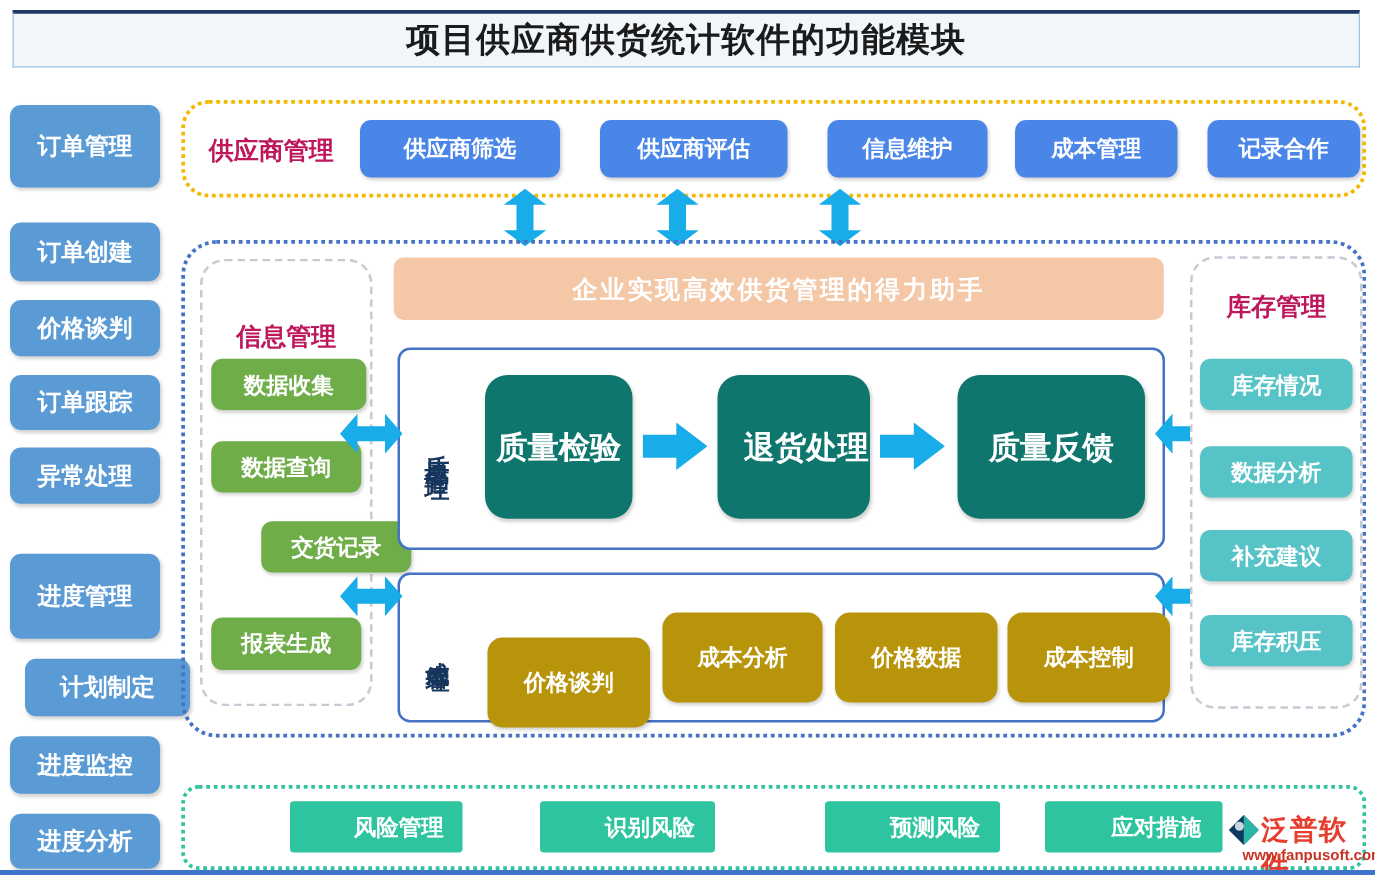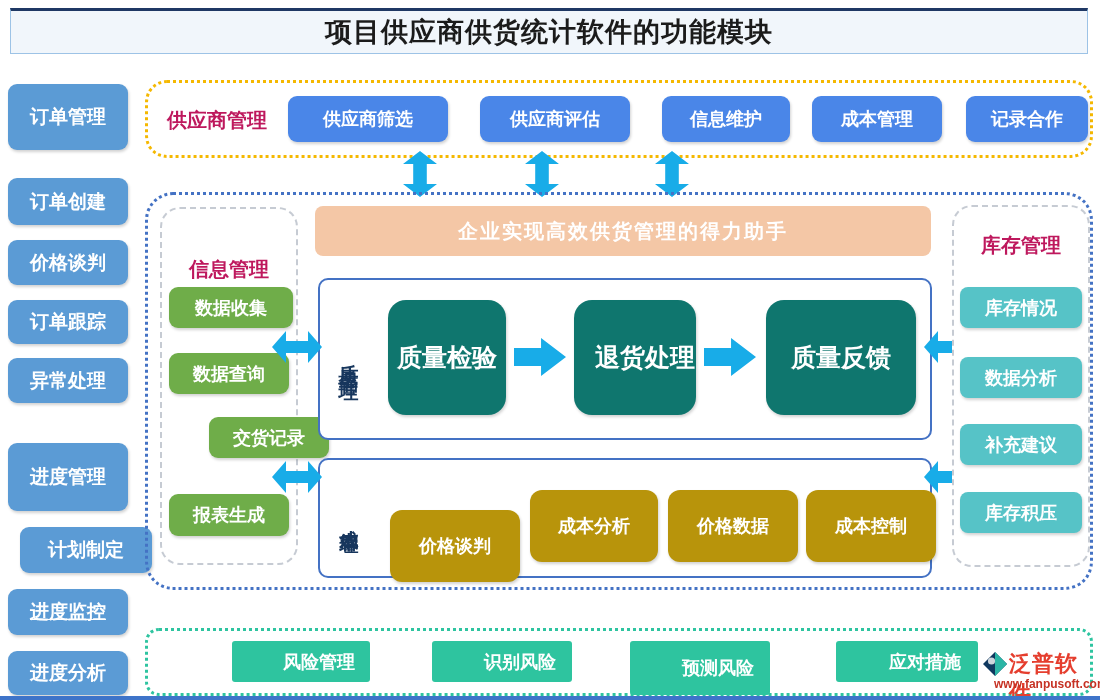--- a/index.html
+++ b/index.html
@@ -113,21 +113,21 @@
 <div class="abs dashed-panel" style="left:952px;top:205px;width:138px;height:362px;"></div>
 <div class="abs sec-label" style="left:956px;top:232px;width:130px;">库存管理</div>
 <div class="abs btn teal-btn" style="left:960px;top:287px;width:122px;height:41px;">库存情况</div>
 <div class="abs btn teal-btn" style="left:960px;top:357px;width:122px;height:41px;">数据分析</div>
 <div class="abs btn teal-btn" style="left:960px;top:424px;width:122px;height:41px;">补充建议</div>
 <div class="abs btn teal-btn" style="left:960px;top:492px;width:122px;height:41px;">库存积压</div>
 
 <div class="abs risk-box"></div>
 <div class="abs btn risk-btn" style="left:232px;top:641px;width:138px;height:41px;">风险管理</div>
 <div class="abs btn risk-btn" style="left:432px;top:641px;width:140px;height:41px;">识别风险</div>
-<div class="abs btn risk-btn" style="left:630px;top:641px;width:140px;height:54px;font-family:Liberation Serif, serif;">预测风险</div>
+<div class="abs btn risk-btn" style="left:660px;top:641px;width:140px;height:41px;font-family:Liberation Serif, serif;">预测风险</div>
 <div class="abs btn risk-btn" style="left:836px;top:641px;width:142px;height:41px;">应对措施</div>
 
 <div class="abs" style="left:982px;top:647px;width:116px;height:48px;">
   <span class="abs" style="left:0;top:4px;">
     <svg width="26" height="26" viewBox="0 0 26 26">
       <polygon points="13,1 25,13 13,25 1,13" fill="#10385F"></polygon>
       <polygon points="13,1 25,13 13,25" fill="#2AB5A5"></polygon>
       <circle cx="9.5" cy="10" r="3.6" fill="#CDD5DC"></circle>
     </svg>
   </span>

